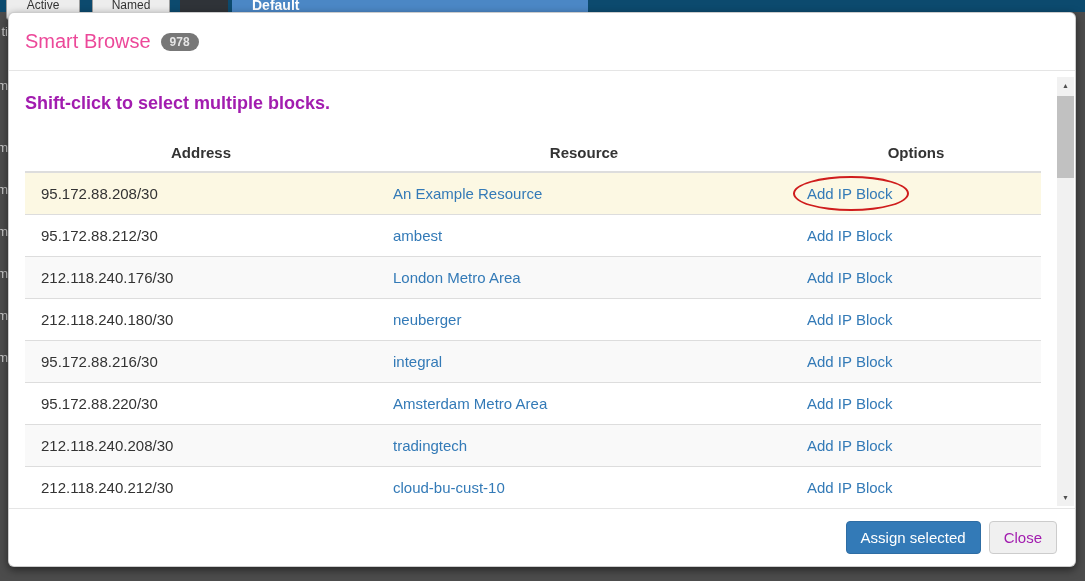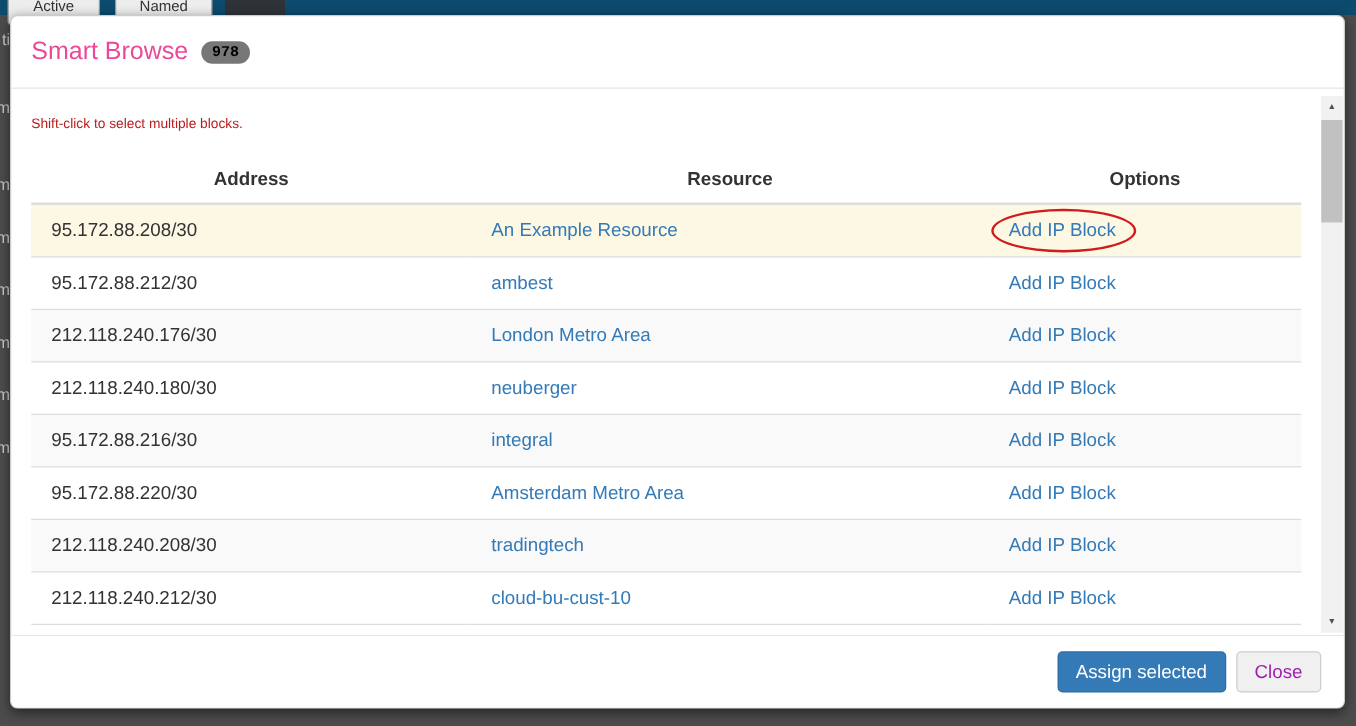--- a/index.html
+++ b/index.html
@@ -46,25 +46,25 @@
     box-shadow: 0 3px 9px rgba(0,0,0,.5);
     z-index: 10;
   }
   .modal-header {
     height: 58px; padding: 0 16px;
     border-bottom: 1px solid #e5e5e5;
     display: flex; align-items: center; gap: 10px;
   }
   .modal-title { font-size: 20px; color: #ec4899; }
   .badge {
-    background: #777; color: #000000; font-size: 12px; font-weight: bold;
-    border-radius: 10px; padding: 3px 9px; line-height: 1; font-family: Liberation Mono, monospace;
+    background: #777; color: #e5e5e5; font-size: 12px; font-weight: bold;
+    border-radius: 10px; padding: 3px 9px; line-height: 1;
   }
   .modal-body { position: relative; padding: 14px 36px 0 16px; height: 439px; overflow: hidden; }
-  .hint { font-size: 11px; color: #b91c1c; margin: 8px 0 20px; }
+  .hint { font-size: 18px; color: #a21caf; margin: 8px 0 20px; font-weight: bold; }
 
   table { border-collapse: collapse; width: 1016px; font-size: 15px; table-layout: fixed; }
   th {
     text-align: center; font-weight: bold; color: #333;
     padding: 10px 16px; border-bottom: 2px solid #ddd;
   }
   th.col-address { width: 352px; }
   th.col-resource { width: 414px; }
   th.col-options { width: 250px; }
   td { padding: 12px 16px; border-top: 1px solid #ddd; color: #333; }
@@ -104,20 +104,23 @@
   .btn-primary { background: #337ab7; border: 1px solid #2e6da4; color: #fff; }
   .btn-default { background: #f0f0f0; border: 1px solid #ccc; color: #a21caf; }
 </style>
 </head>
 <body>
 
 <div class="bg-top-strip">
   <button class="bg-btn bg-btn-active">Active</button>
   <button class="bg-btn bg-btn-named">Named</button>
   <div class="bg-dark-box"></div>
+  <div class="bg-panel-header">
+    <span>Default</span>
+  </div>
 </div>
 
 <span class="frag" style="top:24px">ti</span>
 <span class="frag" style="top:78px">m</span>
 <span class="frag" style="top:140px">m</span>
 <span class="frag" style="top:182px">m</span>
 <span class="frag" style="top:224px">m</span>
 <span class="frag" style="top:266px">m</span>
 <span class="frag" style="top:308px">m</span>
 <span class="frag" style="top:350px">m</span>

